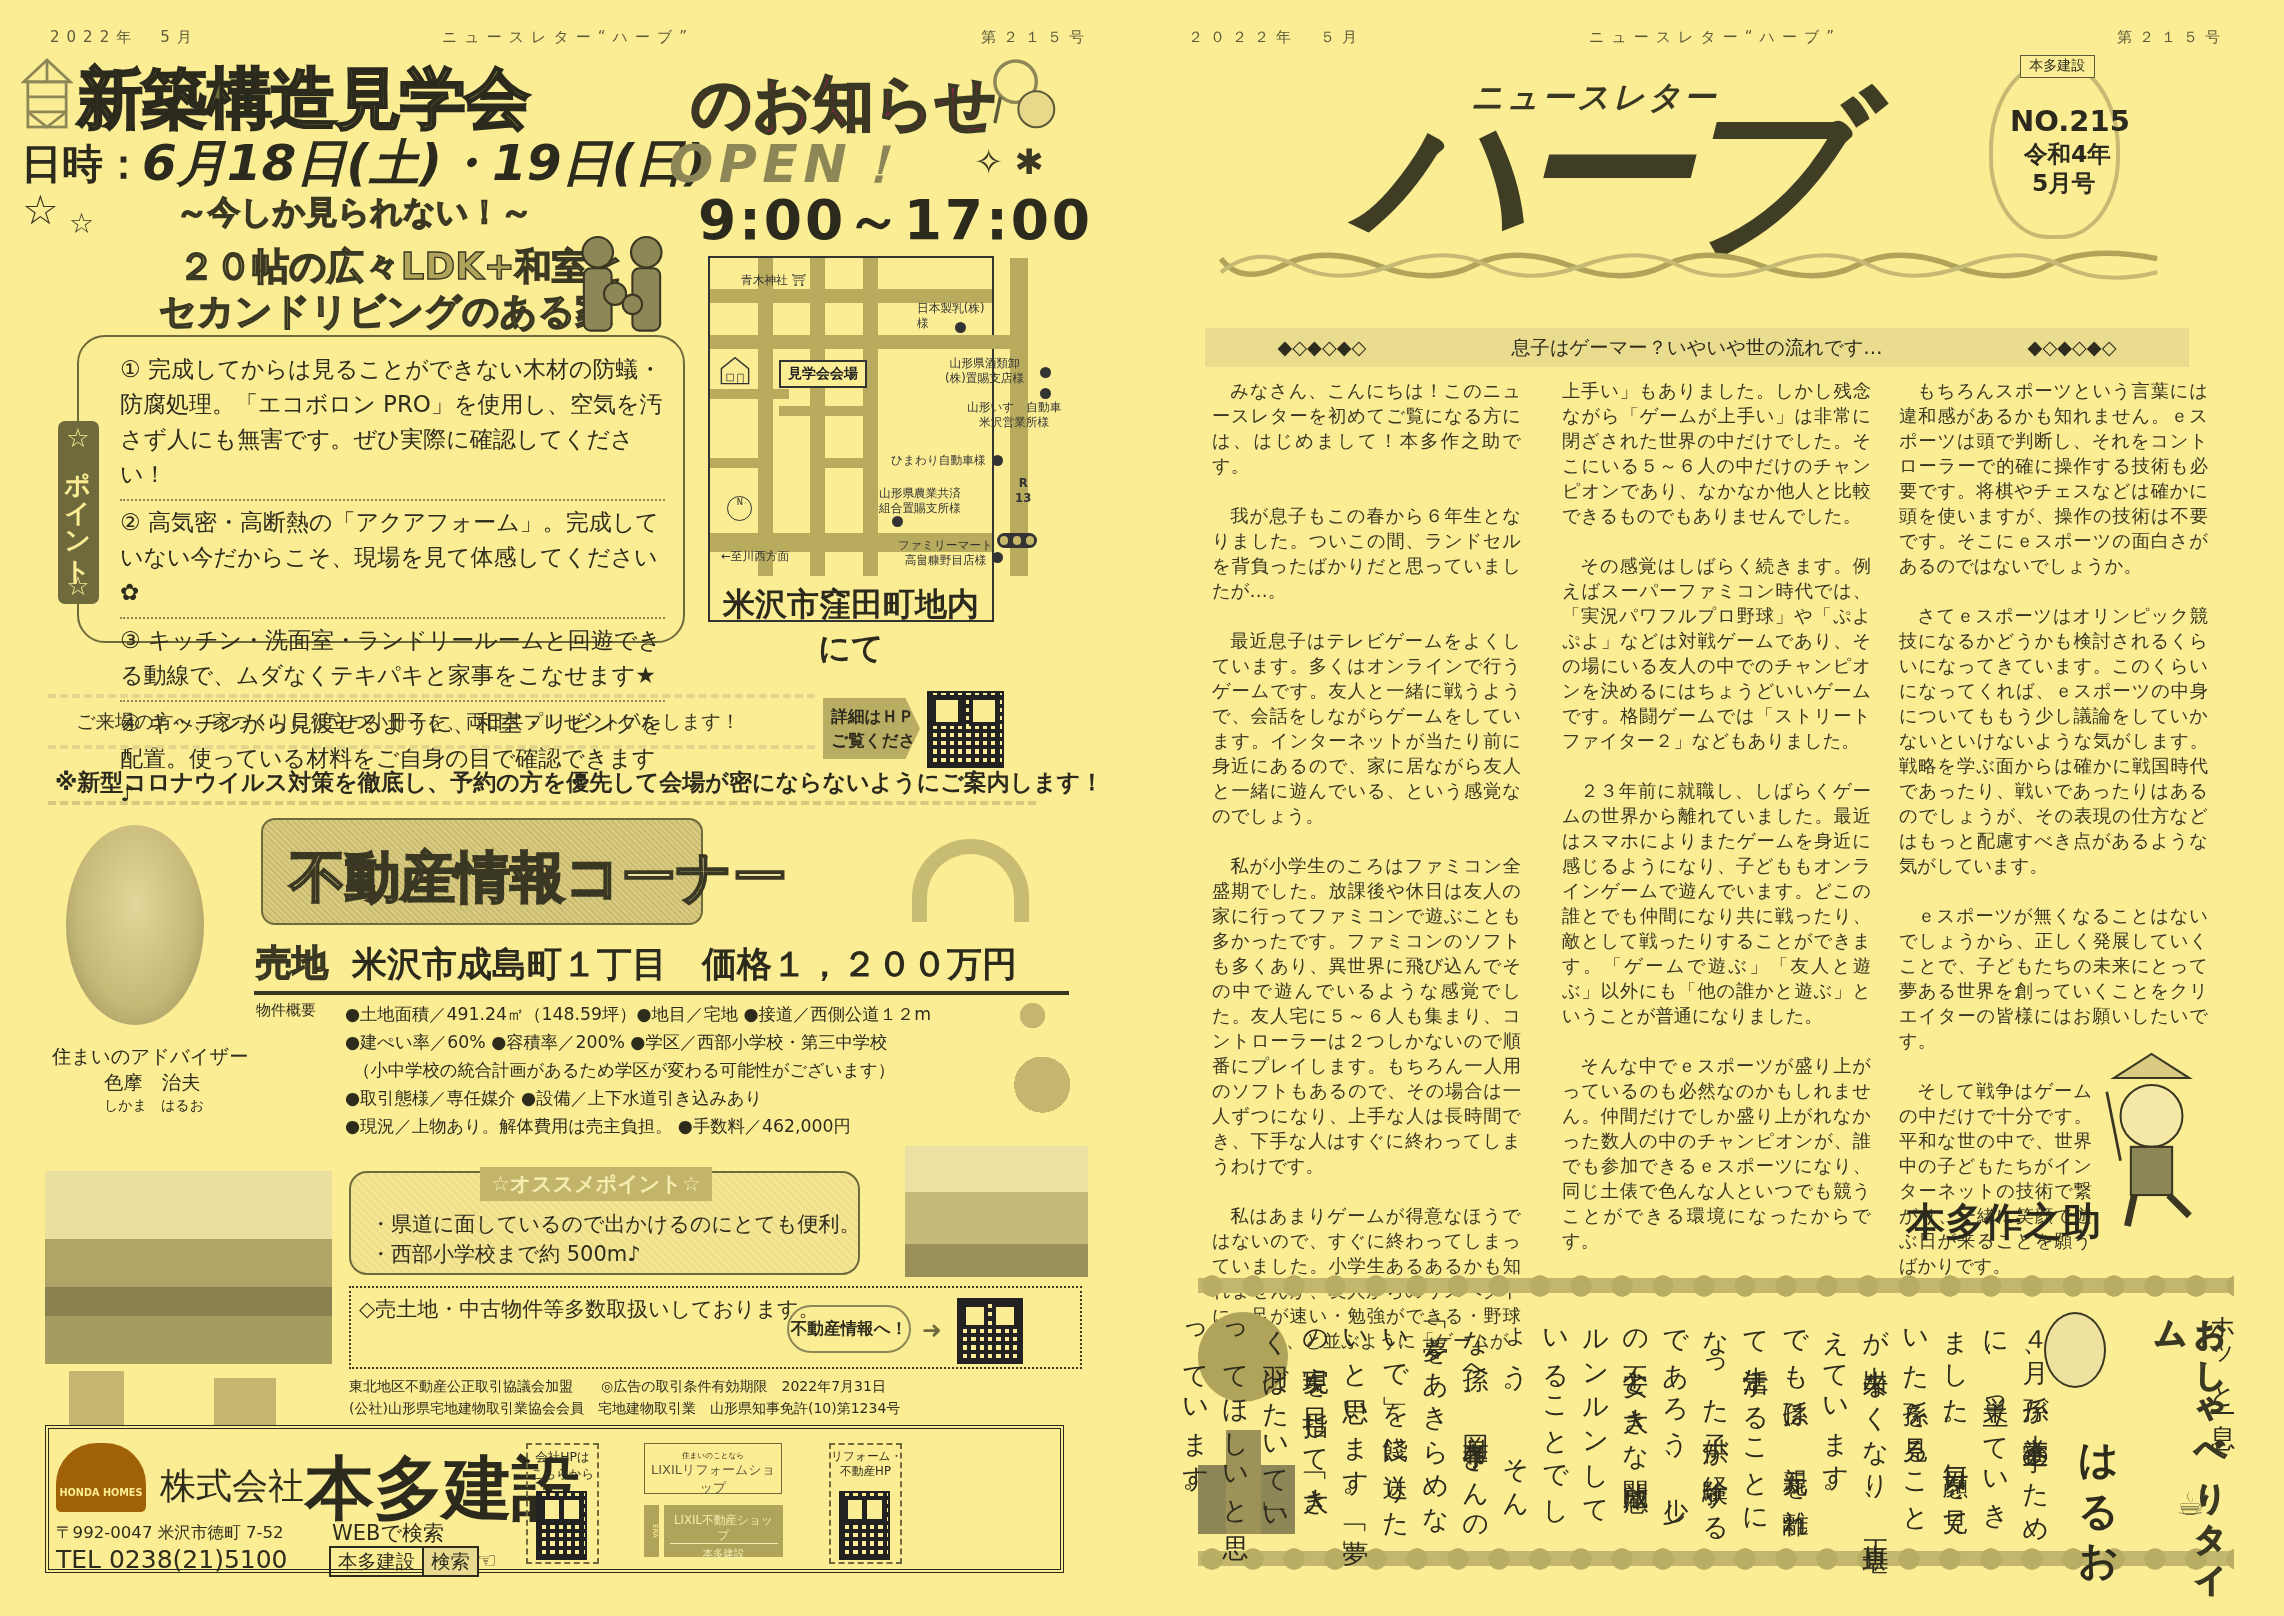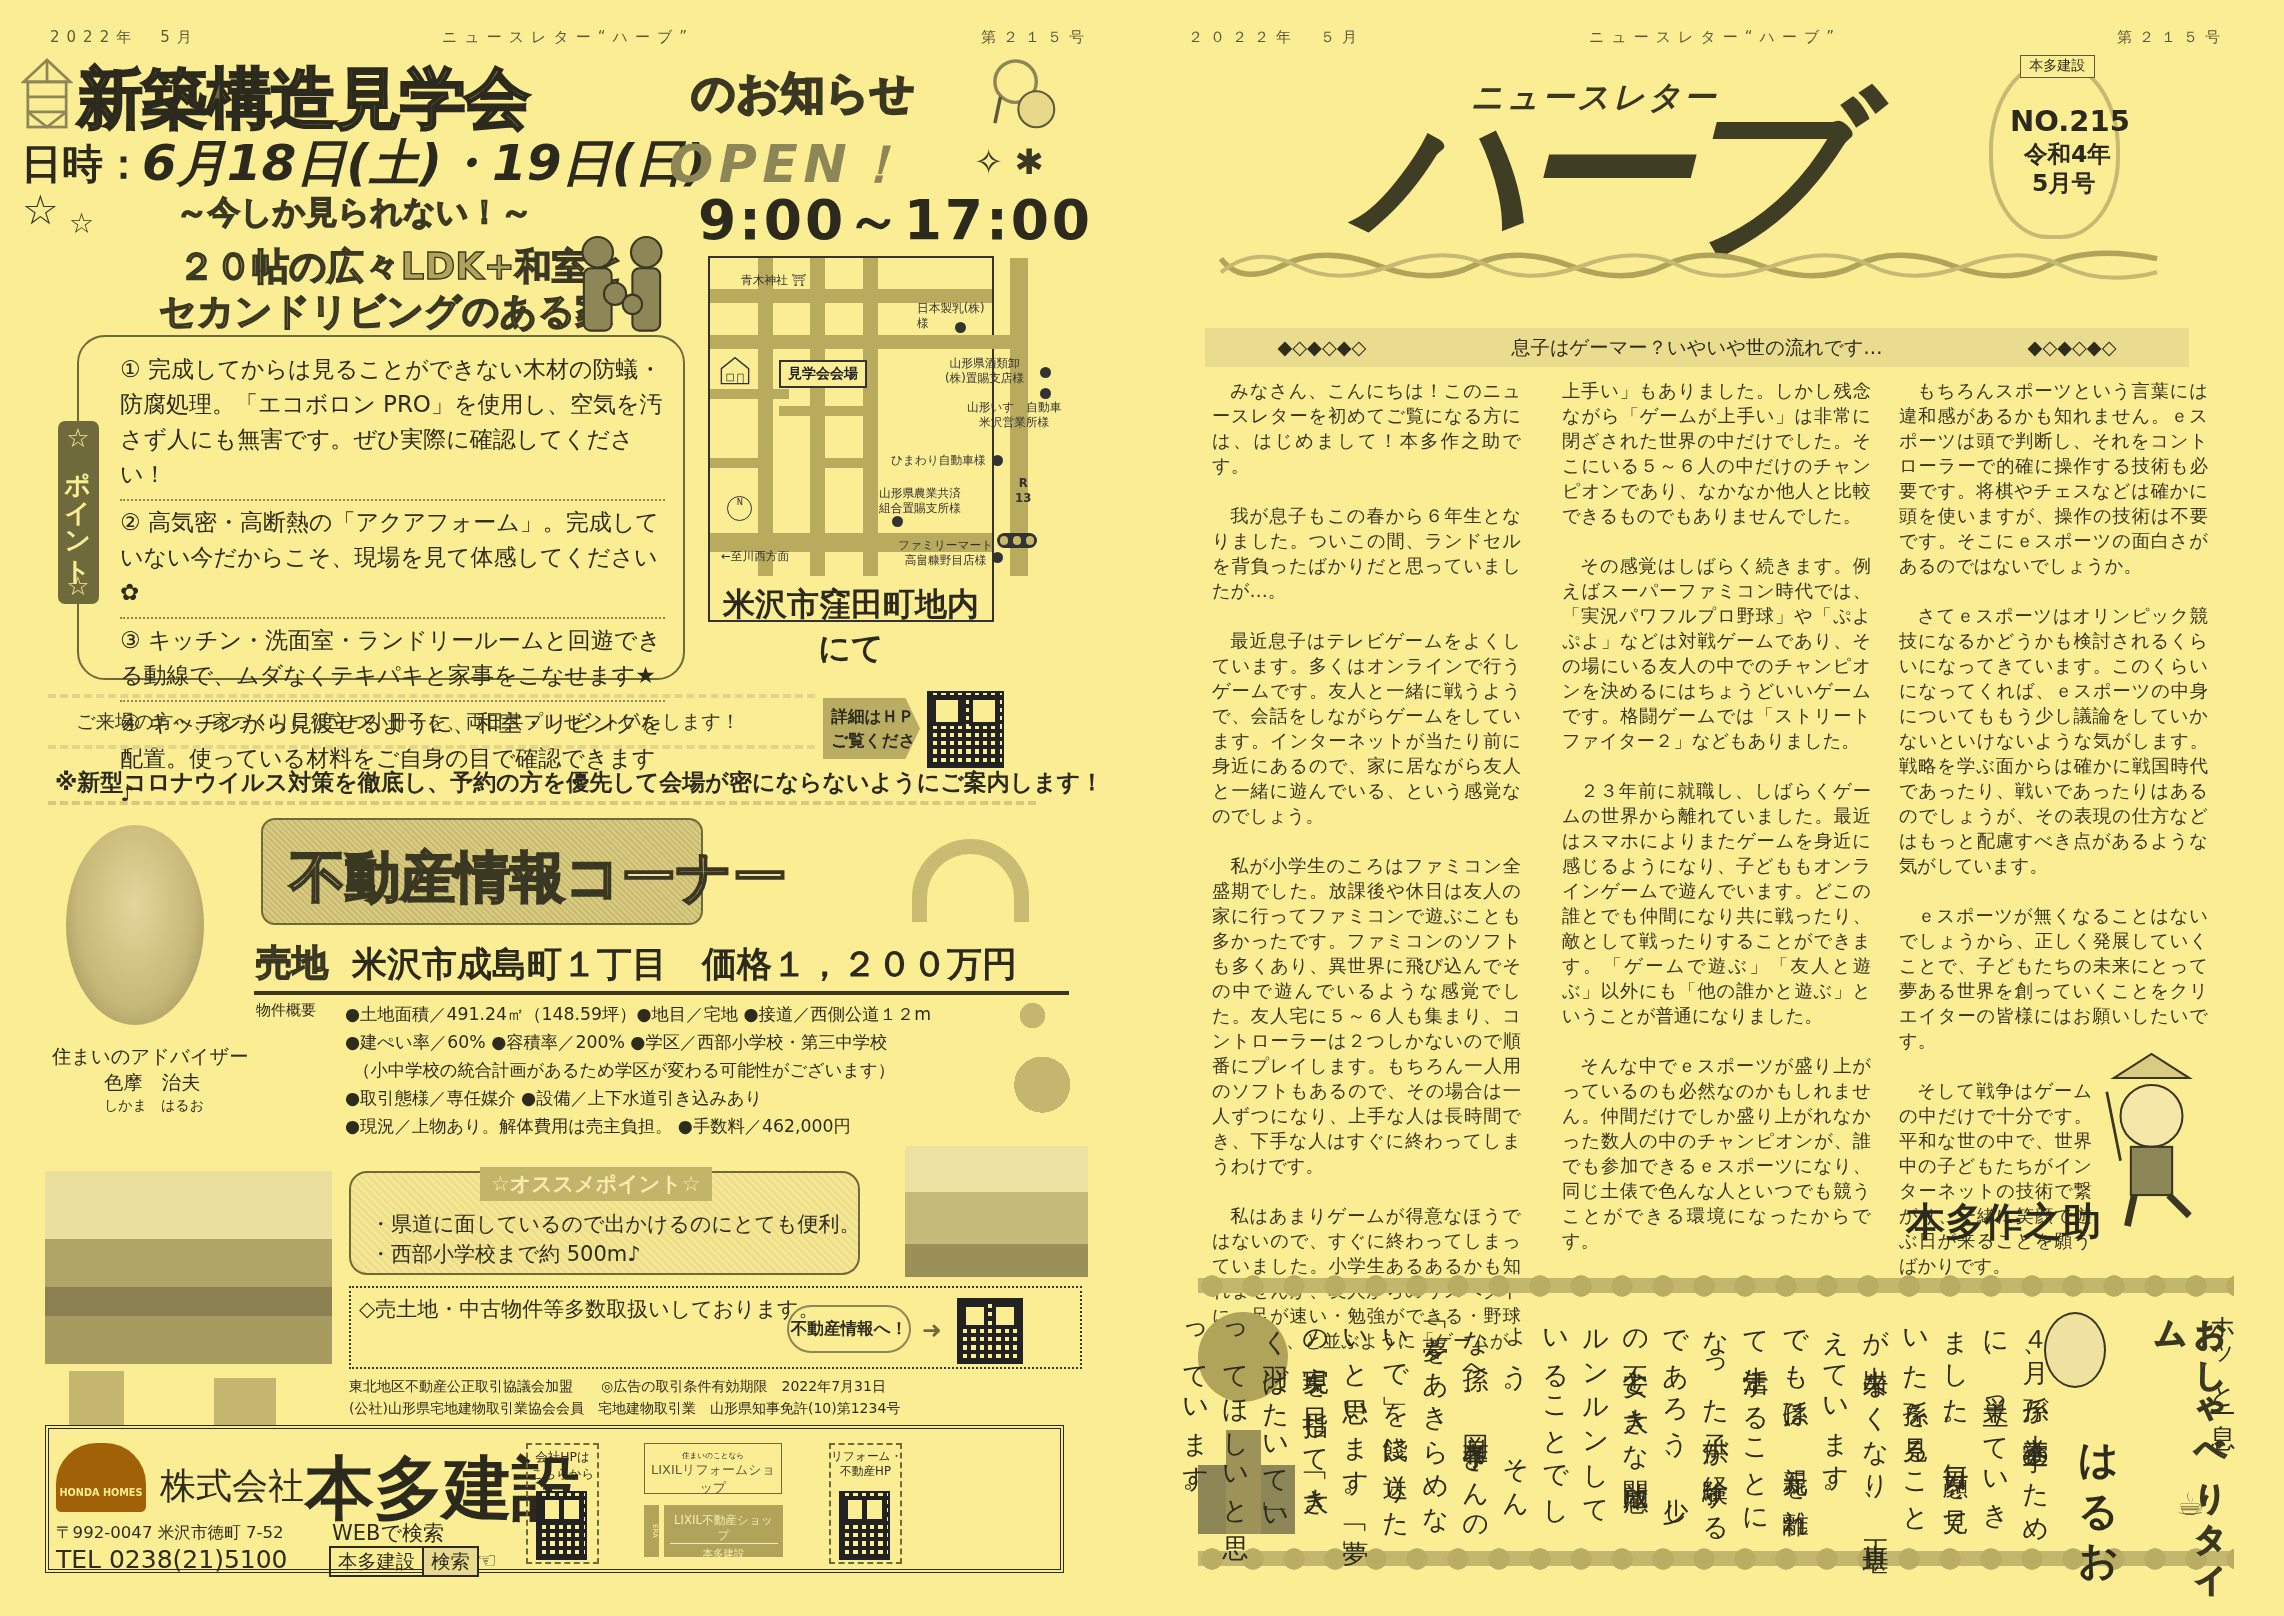--- a/index.html
+++ b/index.html
@@ -43,21 +43,21 @@
         <path d="M38 4 L4 36 L72 36 Z"></path>
         <rect x="10" y="36" width="56" height="66"></rect>
         <line x1="10" y1="58" x2="66" y2="58"></line>
         <line x1="10" y1="80" x2="66" y2="80"></line>
         <line x1="38" y1="4" x2="38" y2="36"></line>
         <path d="M10 80 L38 102 L66 80"></path>
       </g>
     </svg>
 </div>
 <div class="abs bold" style="left:77px;top:54px;font-size:66px;color:#6f6a3c;-webkit-text-stroke:2.1px #2b2a1d;letter-spacing:-1.4px">新築構造見学会</div>
-<div class="abs bold" style="left:691px;top:64px;font-size:44px;color:#000000;-webkit-text-stroke:2.1px #3a3722">のお知らせ</div>
+<div class="abs bold" style="left:691px;top:64px;font-size:60px;color:#be185d;-webkit-text-stroke:2.1px #3a3722">のお知らせ</div>
 <div class="abs" style="left:988px;top:54px;width:69px;height:76px">
   <svg width="69" height="76" viewBox="0 0 100 110">
       <circle cx="40" cy="40" r="30" fill="none" stroke="#8d8656" stroke-width="5"></circle>
       <circle cx="70" cy="80" r="26" fill="#e8d98a" stroke="#5d5a3a" stroke-width="3"></circle>
       <line x1="18" y1="62" x2="10" y2="100" stroke="#5d5a3a" stroke-width="5"></line>
     </svg>
 </div>
 
 <div class="abs bold dark" style="left:21px;top:137px;font-size:41px">日時：</div>
 <div class="abs bold dark" style="left:142px;top:130px;font-size:50px;font-style:italic">6月18日(土)・19日(日)</div>
@@ -76,21 +76,21 @@
         <circle cx="40" cy="35" r="22"></circle>
         <circle cx="110" cy="35" r="22"></circle>
         <rect x="20" y="58" width="40" height="90" rx="10"></rect>
         <rect x="90" y="58" width="40" height="90" rx="10"></rect>
         <circle cx="65" cy="95" r="16"></circle>
         <circle cx="90" cy="110" r="14"></circle>
       </g>
     </svg>
 </div>
 
-<div class="abs box" style="left:77px;top:335px;width:608px;height:345px;padding:11px 18px 17px 41px">
+<div class="abs box" style="left:77px;top:335px;width:608px;height:308px;padding:11px 18px 17px 41px">
   <div class="pointrow">① 完成してからは見ることができない木材の防蟻・防腐処理。「エコボロン PRO」を使用し、空気を汚さず人にも無害です。ぜひ実際に確認してください！</div>
   <div class="pointrow">② 高気密・高断熱の「アクアフォーム」。完成していない今だからこそ、現場を見て体感してください✿</div>
   <div class="pointrow">③ キッチン・洗面室・ランドリールームと回遊できる動線で、ムダなくテキパキと家事をこなせます★</div>
   <div class="pointrow">④ キッチンから見渡せるように、和室・リビングを配置。使っている材料をご自身の目で確認できます♪</div>
 </div>
 <div class="abs" style="left:58px;top:421px;width:41px;height:183px;background:#6f6a3c;border-radius:7px;color:#fbed94;writing-mode:vertical-rl;font-size:26px;font-weight:bold;display:flex;align-items:center;justify-content:center">☆ポイント☆</div>
 
 <div class="abs map" style="left:708px;top:256px;width:286px;height:366px">
   <div class="road" style="left:0;top:31px;width:100%;height:14px"></div>
   <div class="road" style="left:0;top:77px;width:311px;height:14px"></div>

